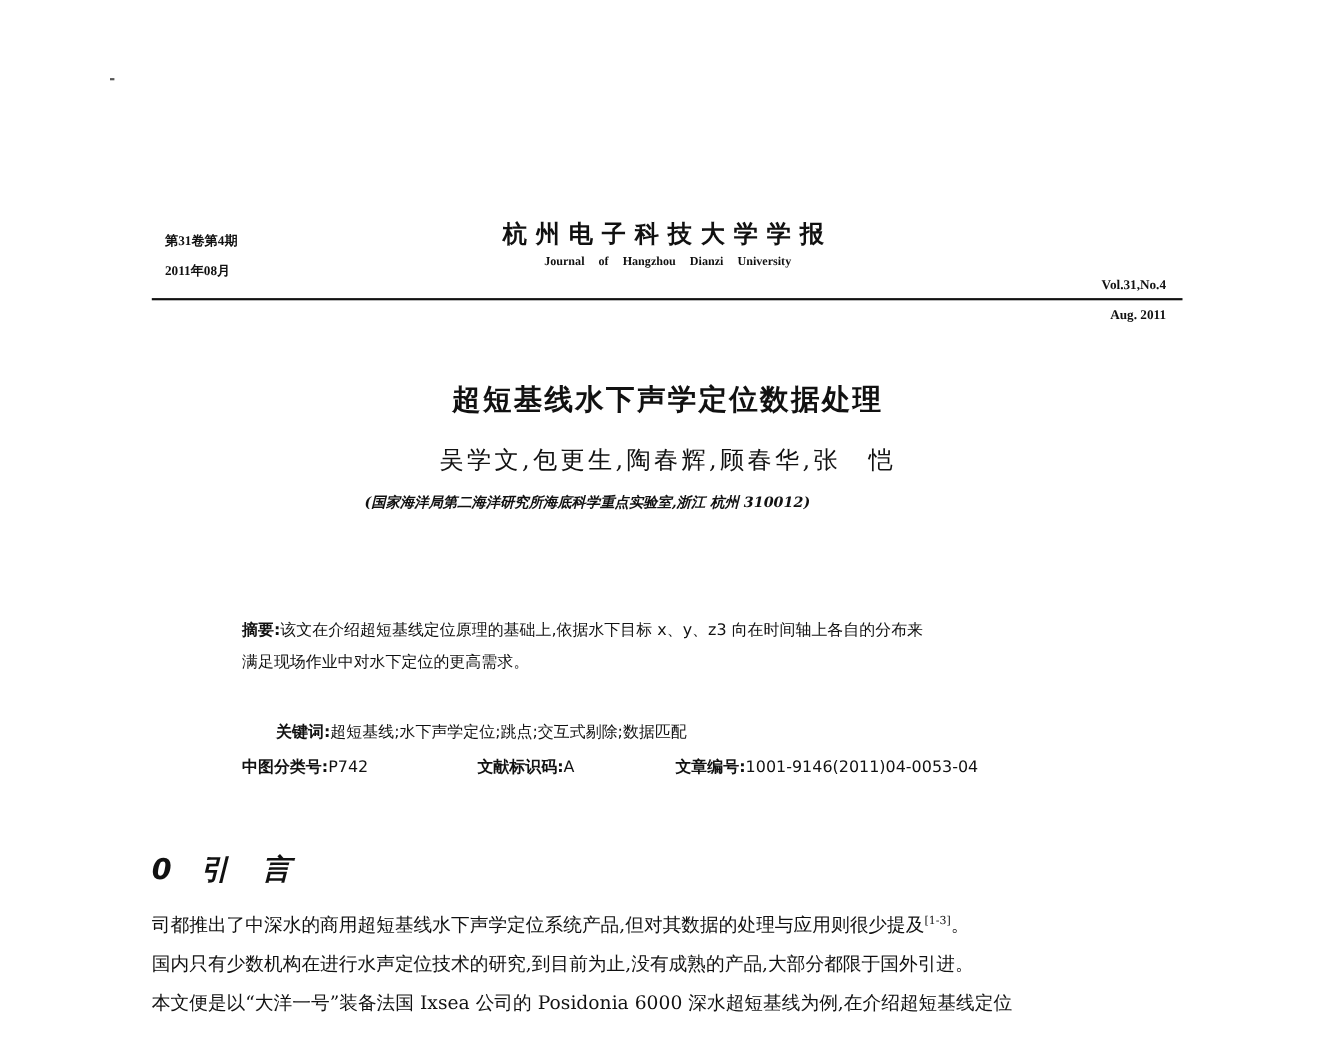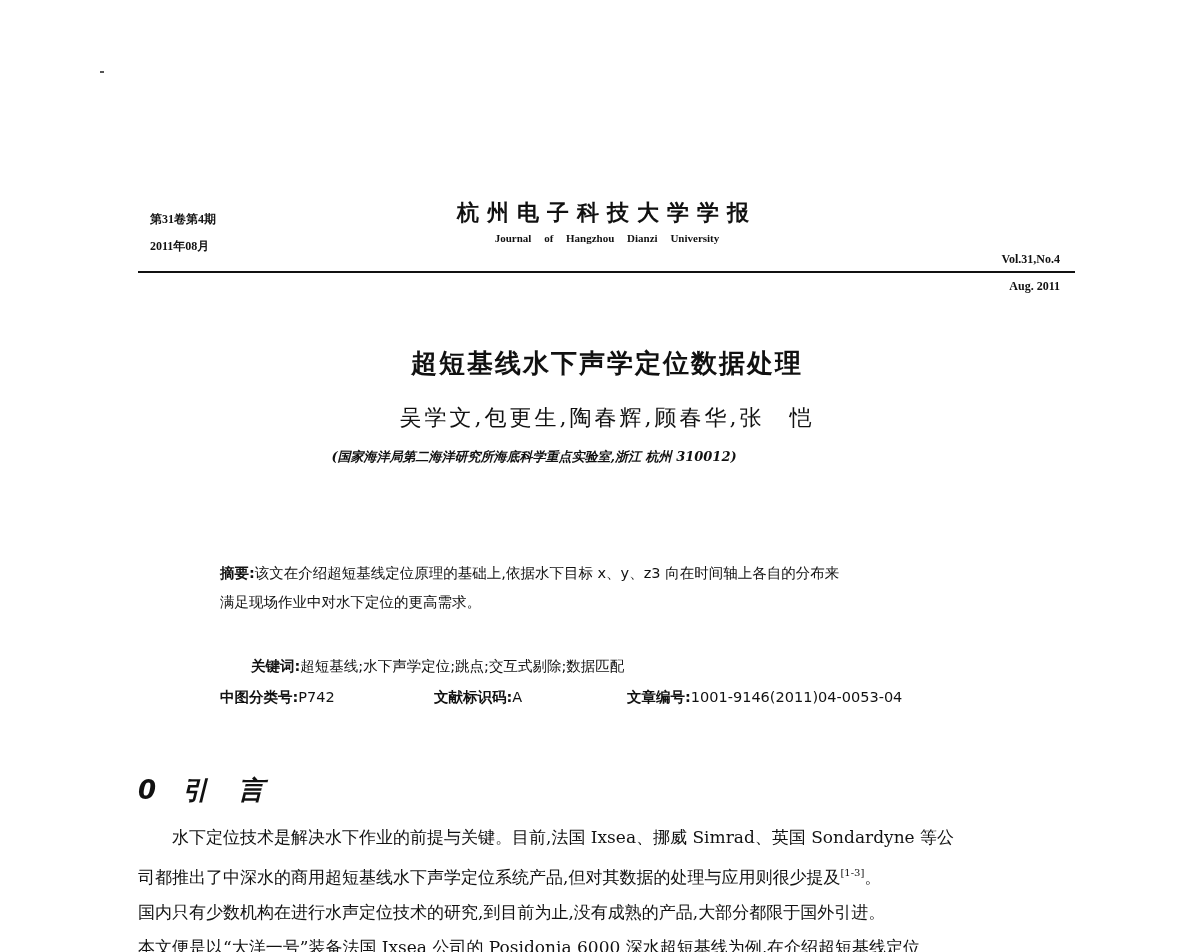--- a/index.html
+++ b/index.html
@@ -69,25 +69,24 @@
   <div>满足现场作业中对水下定位的更高需求。</div>
 </div>
 
 <div class="abs kw">
   <span class="lbl">关键词:</span><span>超短基线;水下声学定位;跳点;交互式剔除;数据匹配</span>
 </div>
 
 <div class="abs cls">
   <span class="item" style="left:0"><span class="lbl">中图分类号:</span><span>P742</span></span>
   <span class="item" style="left:214px"><span class="lbl">文献标识码:</span><span>A</span></span>
-  <span class="item" style="left:407px"><span class="lbl">文章编号:</span><span>1001-9146(2011)04-0053-04</span></span>
+  <span class="item" style="left:394px"><span class="lbl">文章编号:</span><span>1001-9146(2011)04-0053-04</span></span>
 </div>
 
 <div class="abs sec">
   <span class="num">0</span><span class="h">引言</span>
 </div>
 
 <div class="abs body">
-  <span class="line first">水下定位技术是解决水下作业的前提与关键。目前,法国 Ixsea、挪威 Simrad、英国 Sondardyne 等公</span>
   <span class="line"><span>司都推出了中深水的商用超短基线水下声学定位系统产品,但对其数据的处理与应用则很少提及</span><sup>[1-3]</sup><span>。</span></span>
   <span class="line">国内只有少数机构在进行水声定位技术的研究,到目前为止,没有成熟的产品,大部分都限于国外引进。</span>
   <span class="line">本文便是以“大洋一号”装备法国 Ixsea 公司的 Posidonia 6000 深水超短基线为例,在介绍超短基线定位</span>
 </div>
 
 </body></html>

